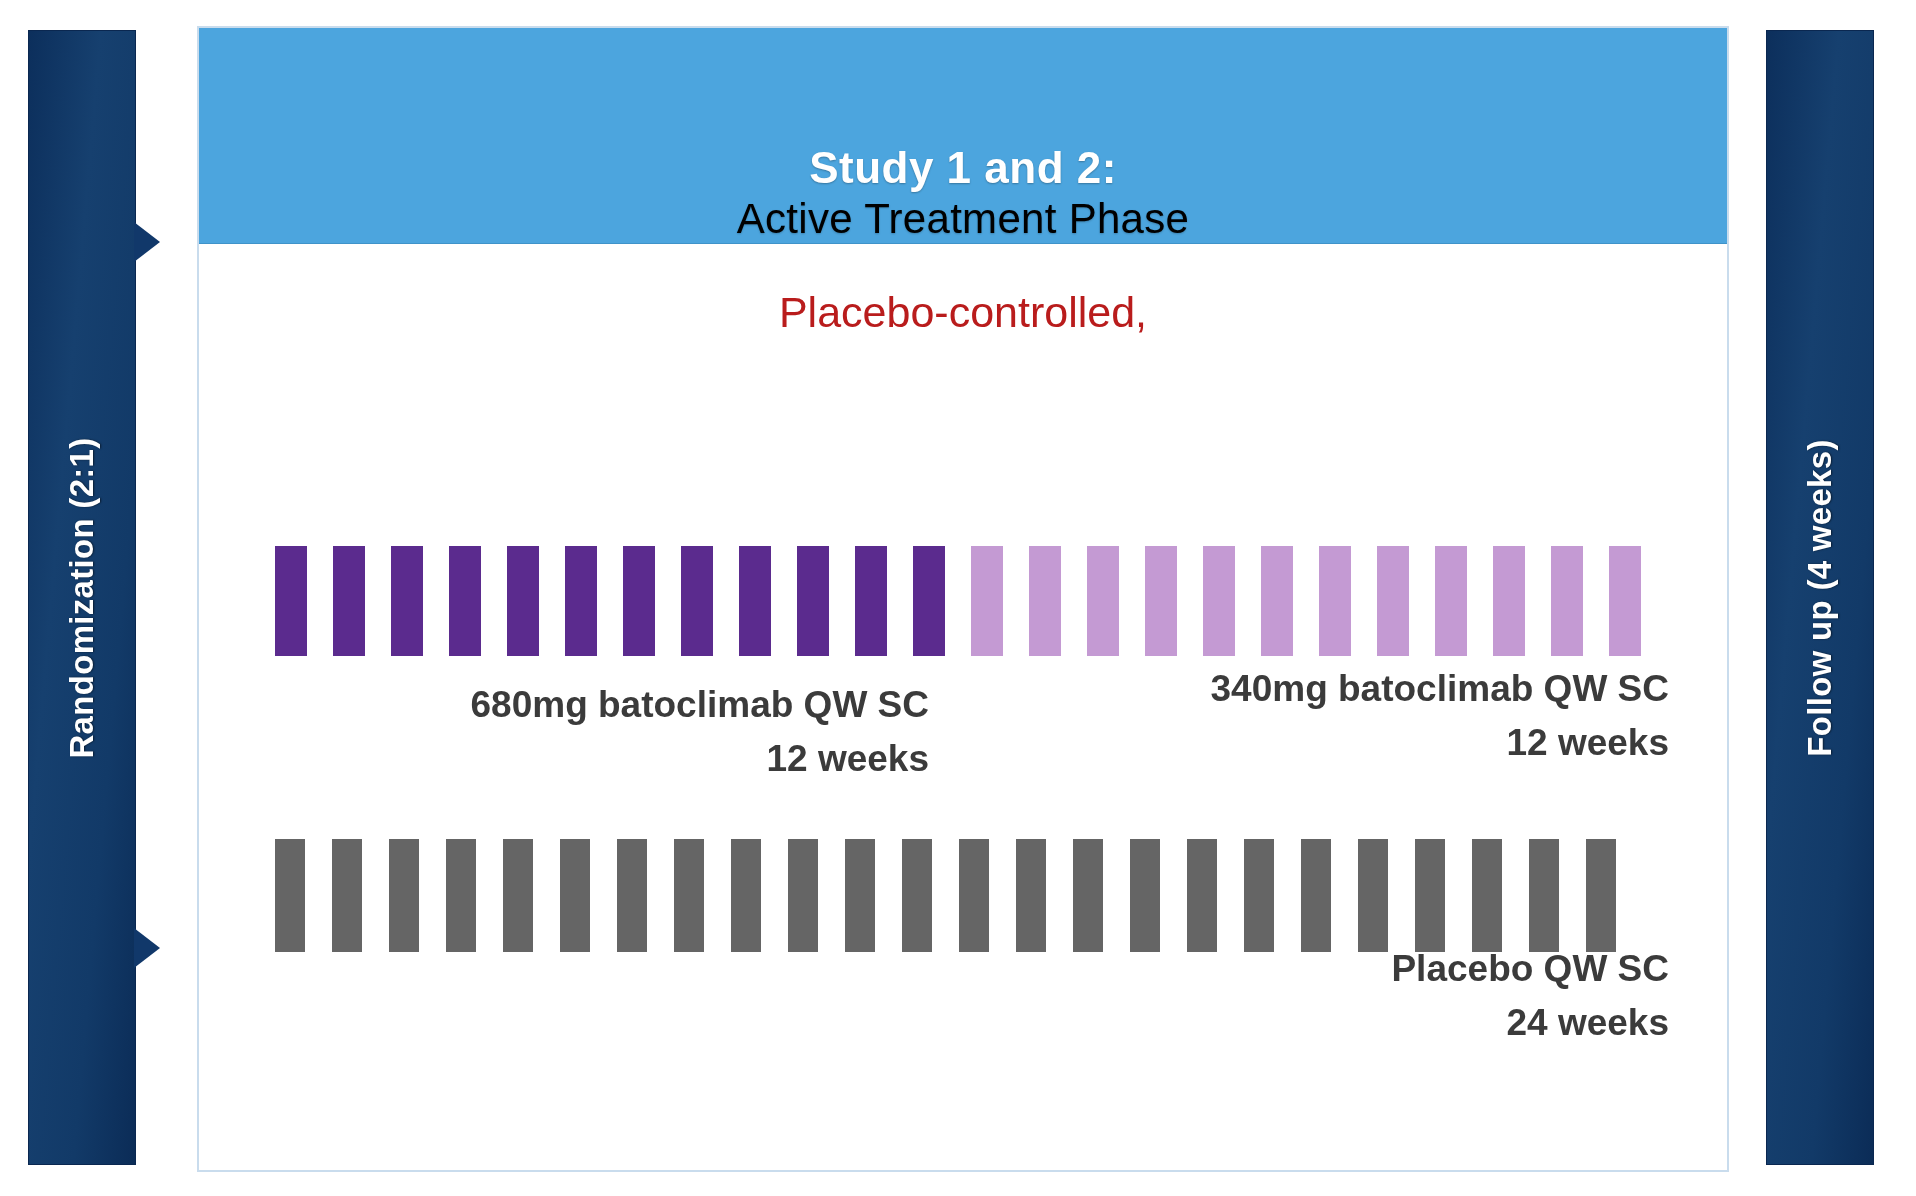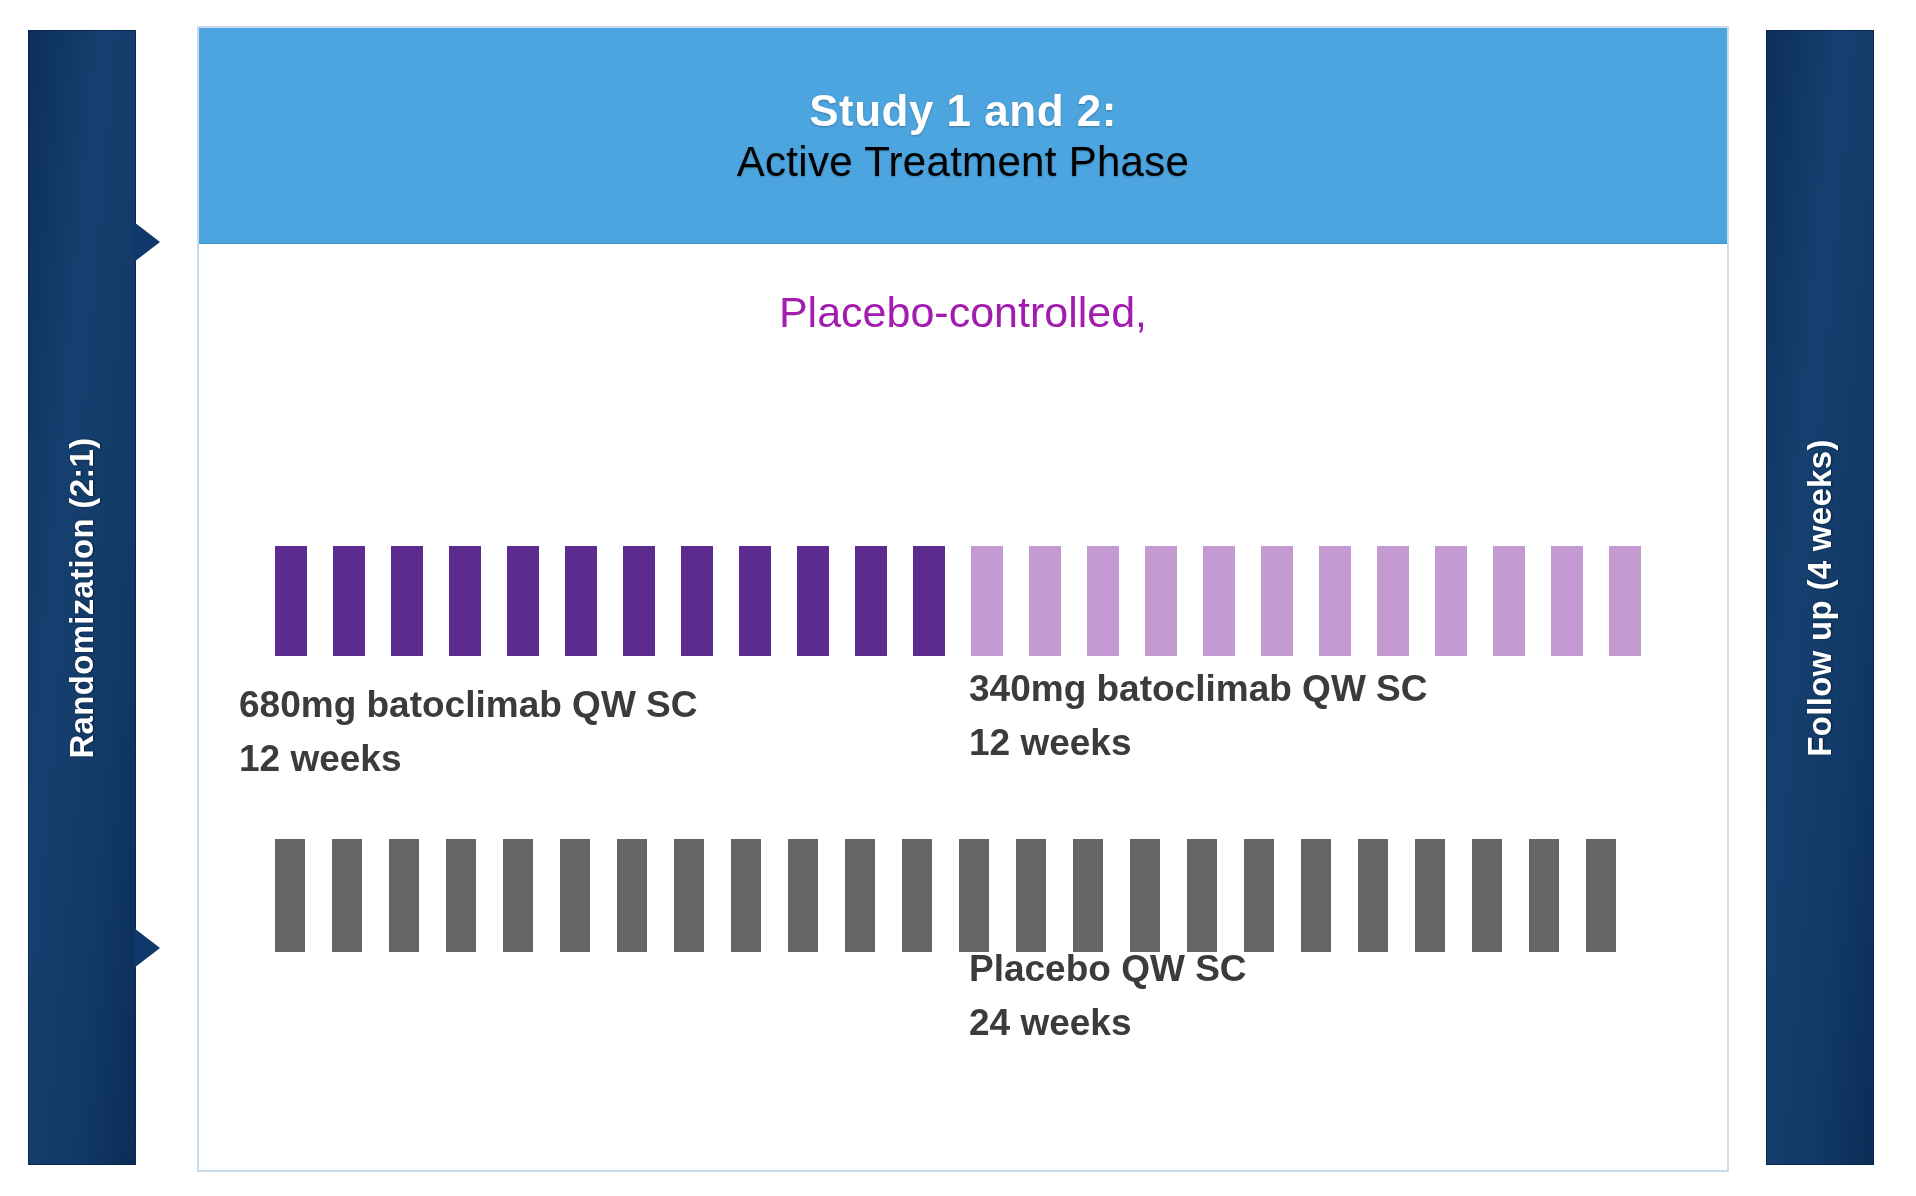--- a/index.html
+++ b/index.html
@@ -84,21 +84,21 @@
     left: 0;
     top: 0;
     width: 100%;
     height: 216px;
     background: #4ca5de;
     border-bottom: 1px solid #3f93c9;
     box-sizing: border-box;
     display: flex;
     flex-direction: column;
     align-items: center;
-    justify-content: center;
+    justify-content: flex-end;
     gap: 2px;
   }
   #panel-header .hdr-line1 {
     color: #ffffff;
     font-size: 44px;
     font-weight: bold;
     letter-spacing: 0.5px;
     text-shadow: 0 1px 2px rgba(0,0,0,0.28);
   }
   #panel-header .hdr-line2 {
@@ -116,21 +116,21 @@
     width: 100%;
     height: 930px;
   }
 
   #intro-text {
     position: absolute;
     left: 0;
     top: 40px;
     width: 100%;
     text-align: center;
-    color: #a21caf;
+    color: #b91c1c;
     font-size: 43px;
     line-height: 1.32;
     font-weight: normal;
   }
   #intro-text .intro-line { display: block; }
 
   
   .bar-row {
     position: absolute;
     display: flex;
@@ -159,21 +159,21 @@
   }
   #placebo-bar-row .bar {
     width: 30px;
     height: 113px;
     background: #656565;
   }
 
   
   .arm-label {
     position: absolute;
-    text-align: left;
+    text-align: right;
     color: #3b3b3b;
     font-weight: bold;
     font-size: 37px;
     line-height: 1.45;
   }
   .arm-label .arm-line { display: block; }
 
   #label-high-dose {
     left: 40px;
     top: 434px;

